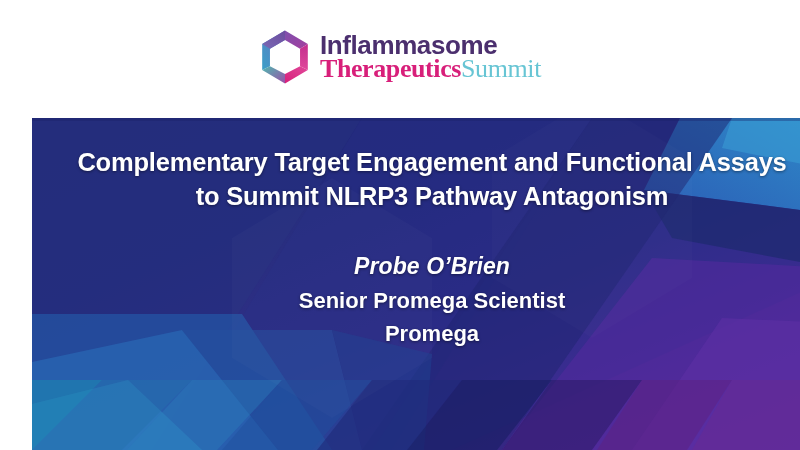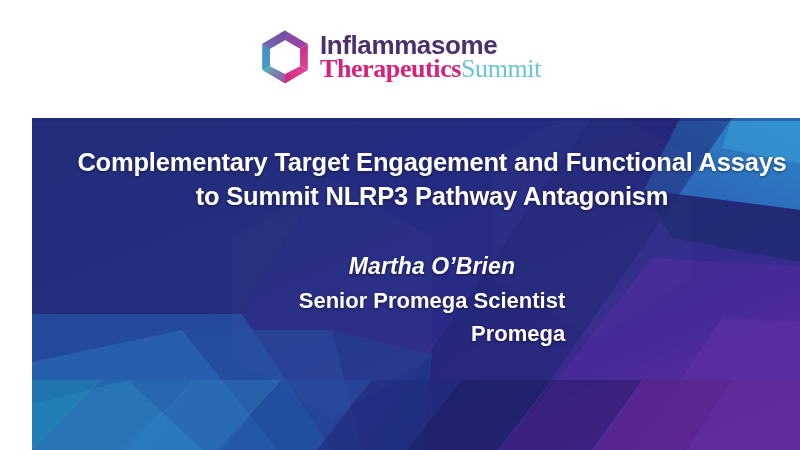--- a/index.html
+++ b/index.html
@@ -119,21 +119,20 @@
   }
   .speaker-role {
     font-size: 22px;
     font-weight: bold;
     line-height: 1.5;
   }
   .speaker-org {
     font-size: 22px;
     font-weight: bold;
     line-height: 1.5;
-    text-align: right;
   }
 </style>
 </head>
 <body>
 
 <div id="slide">
 
   <div class="header-band">
     <div class="logo-lockup">
 
@@ -259,21 +258,21 @@
     </svg>
 
     <div class="content">
 
       <div class="title">
         <span class="title-line">Complementary Target Engagement and Functional Assays</span>
         <span class="title-line">to Summit NLRP3 Pathway Antagonism</span>
       </div>
 
       <div class="speaker-block">
-        <div class="speaker-name">Martha O’Brien</div>
+        <div class="speaker-name">Probe O’Brien</div>
         <div class="speaker-role">Senior Promega Scientist</div>
         <div class="speaker-org">Promega</div>
       </div>
 
     </div>
   </div>
 
 </div>
 
 </body></html>

